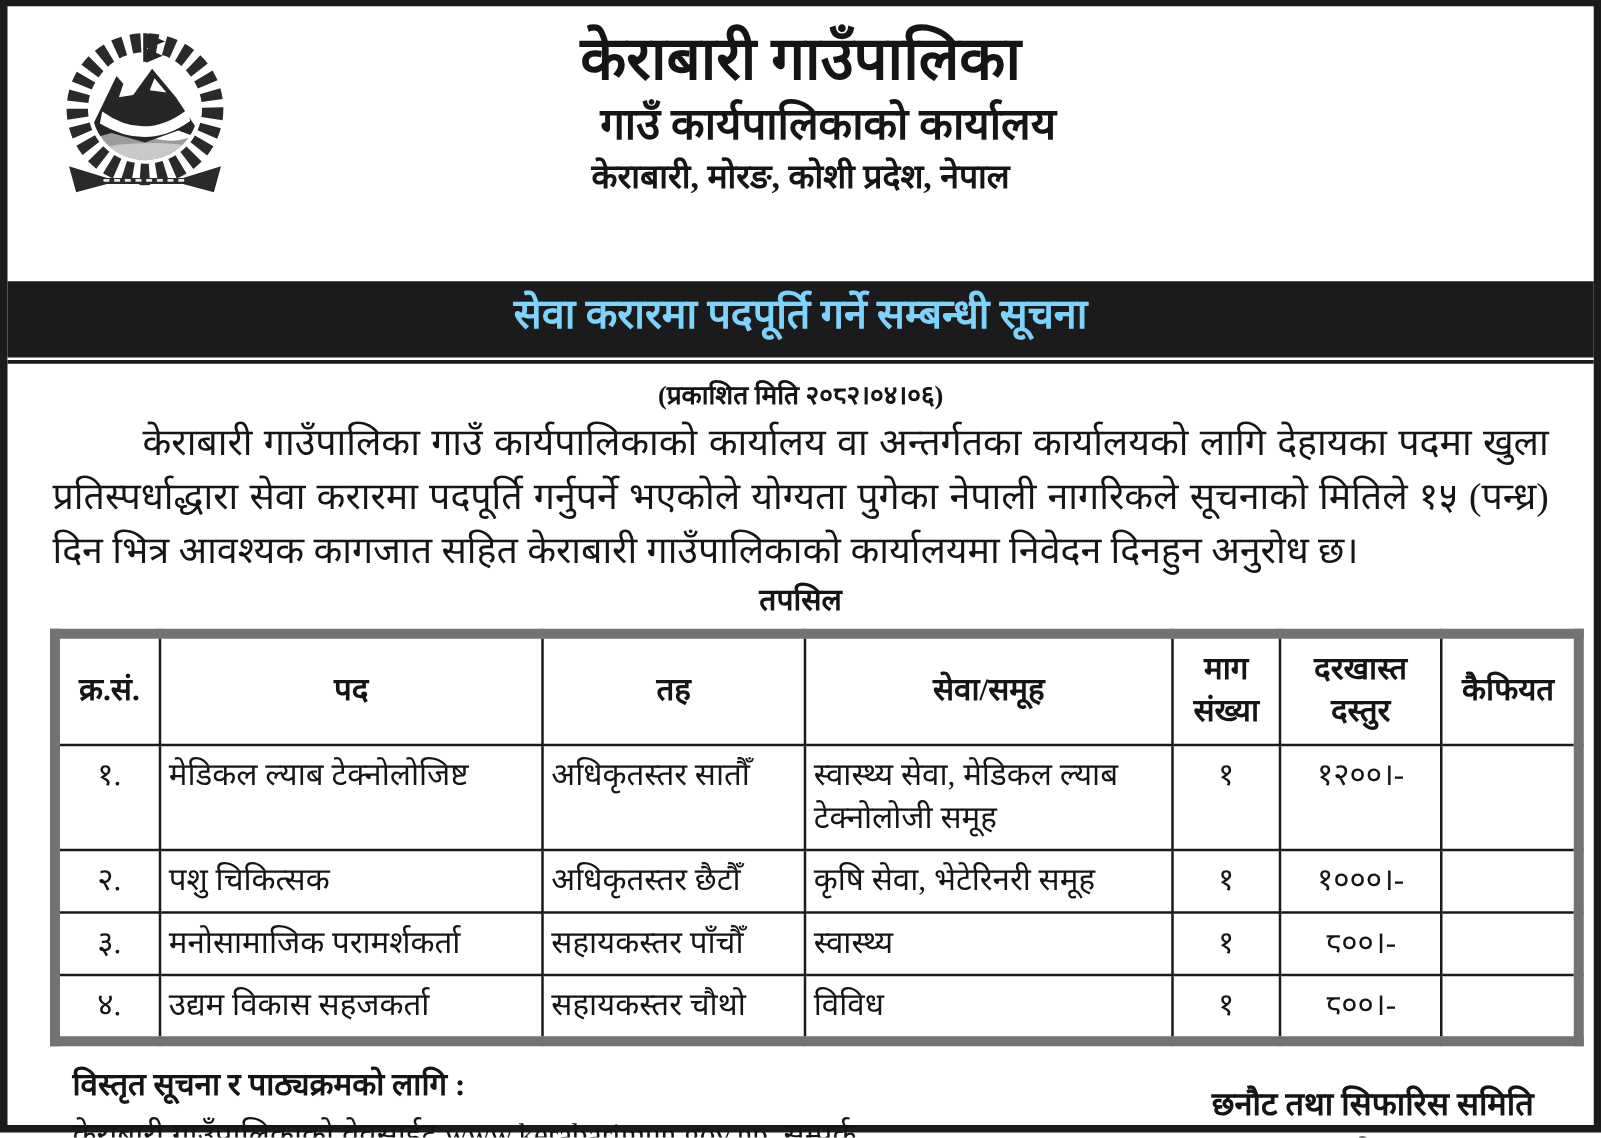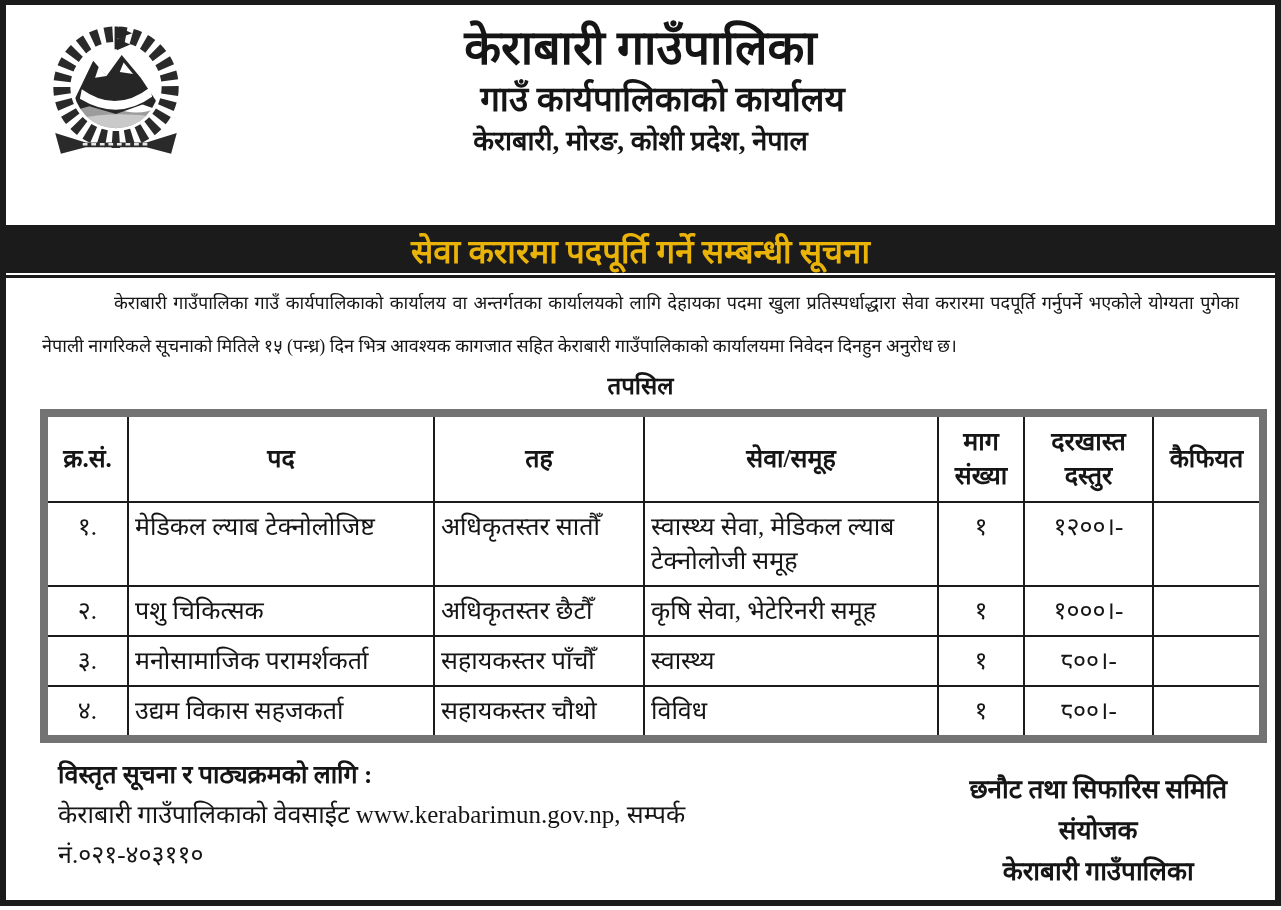--- a/index.html
+++ b/index.html
@@ -19,30 +19,30 @@
   
   .header-section { position: relative; height: 220px; }
   .emblem { position: absolute; left: 34px; top: 12px; width: 152px; height: 152px; }
   .header-text { text-align: center; padding-top: 14px; }
   .org-title    { font-size: 48px; font-weight: bold; line-height: 58px; }
   .org-office   { font-size: 35px; font-weight: bold; line-height: 46px; margin-left: 44px; }
   .org-address  { font-size: 27px; font-weight: bold; line-height: 36px; }
 
   
   .title-band {
-    height: 50px; background: #1b1b1b; color: #eab308;
+    height: 63px; background: #1b1b1b; color: #7dd3fc;
     font-size: 33px; font-weight: bold; text-align: center; line-height: 54px;
     border-bottom: 2px solid #ffffff;
   }
 
   
   .body-section { border-top: 3px solid #1b1b1b; padding: 0 30px; height: 654px; }
   .published-date { text-align: center; font-size: 21px; font-weight: bold; padding-top: 10px; }
   .notice-paragraph {
-    font-size: 18px; line-height: 43px; text-align: justify;
+    font-size: 30px; line-height: 43px; text-align: justify;
     text-indent: 72px; margin-top: 4px; padding: 0 6px;
   }
   .schedule-heading { text-align: center; font-size: 24px; font-weight: bold; margin-top: 0; }
 
   
   table.vacancy {
     border-collapse: collapse; margin-top: 8px; margin-left: 4px;
     border: 8px solid #737373; table-layout: fixed; width: 1219px;
   }
   table.vacancy th, table.vacancy td { border: 2px solid #1b1b1b; font-size: 25px; }
@@ -99,20 +99,21 @@
     <div class="header-text">
       <div class="org-title">केराबारी गाउँपालिका</div>
       <div class="org-office">गाउँ कार्यपालिकाको कार्यालय</div>
       <div class="org-address">केराबारी, मोरङ, कोशी प्रदेश, नेपाल</div>
     </div>
   </div>
 
   <div class="title-band">सेवा करारमा पदपूर्ति गर्ने सम्बन्धी सूचना</div>
 
   <div class="body-section">
+    <div class="published-date">(प्रकाशित मिति २०८२।०४।०६)</div>
     <p class="notice-paragraph">केराबारी गाउँपालिका गाउँ कार्यपालिकाको कार्यालय वा अन्तर्गतका कार्यालयको लागि देहायका पदमा खुला प्रतिस्पर्धाद्धारा सेवा करारमा पदपूर्ति गर्नुपर्ने भएकोले योग्यता पुगेका नेपाली नागरिकले सूचनाको मितिले १५ (पन्ध्र) दिन भित्र आवश्यक कागजात सहित केराबारी गाउँपालिकाको कार्यालयमा निवेदन दिनहुन अनुरोध छ।</p>
     <div class="schedule-heading">तपसिल</div>
 
     <table class="vacancy">
       <colgroup>
         <col style="width:84px">
           <col style="width:306px">
           <col style="width:210px">
         <col style="width:294px">
           <col style="width:86px">

